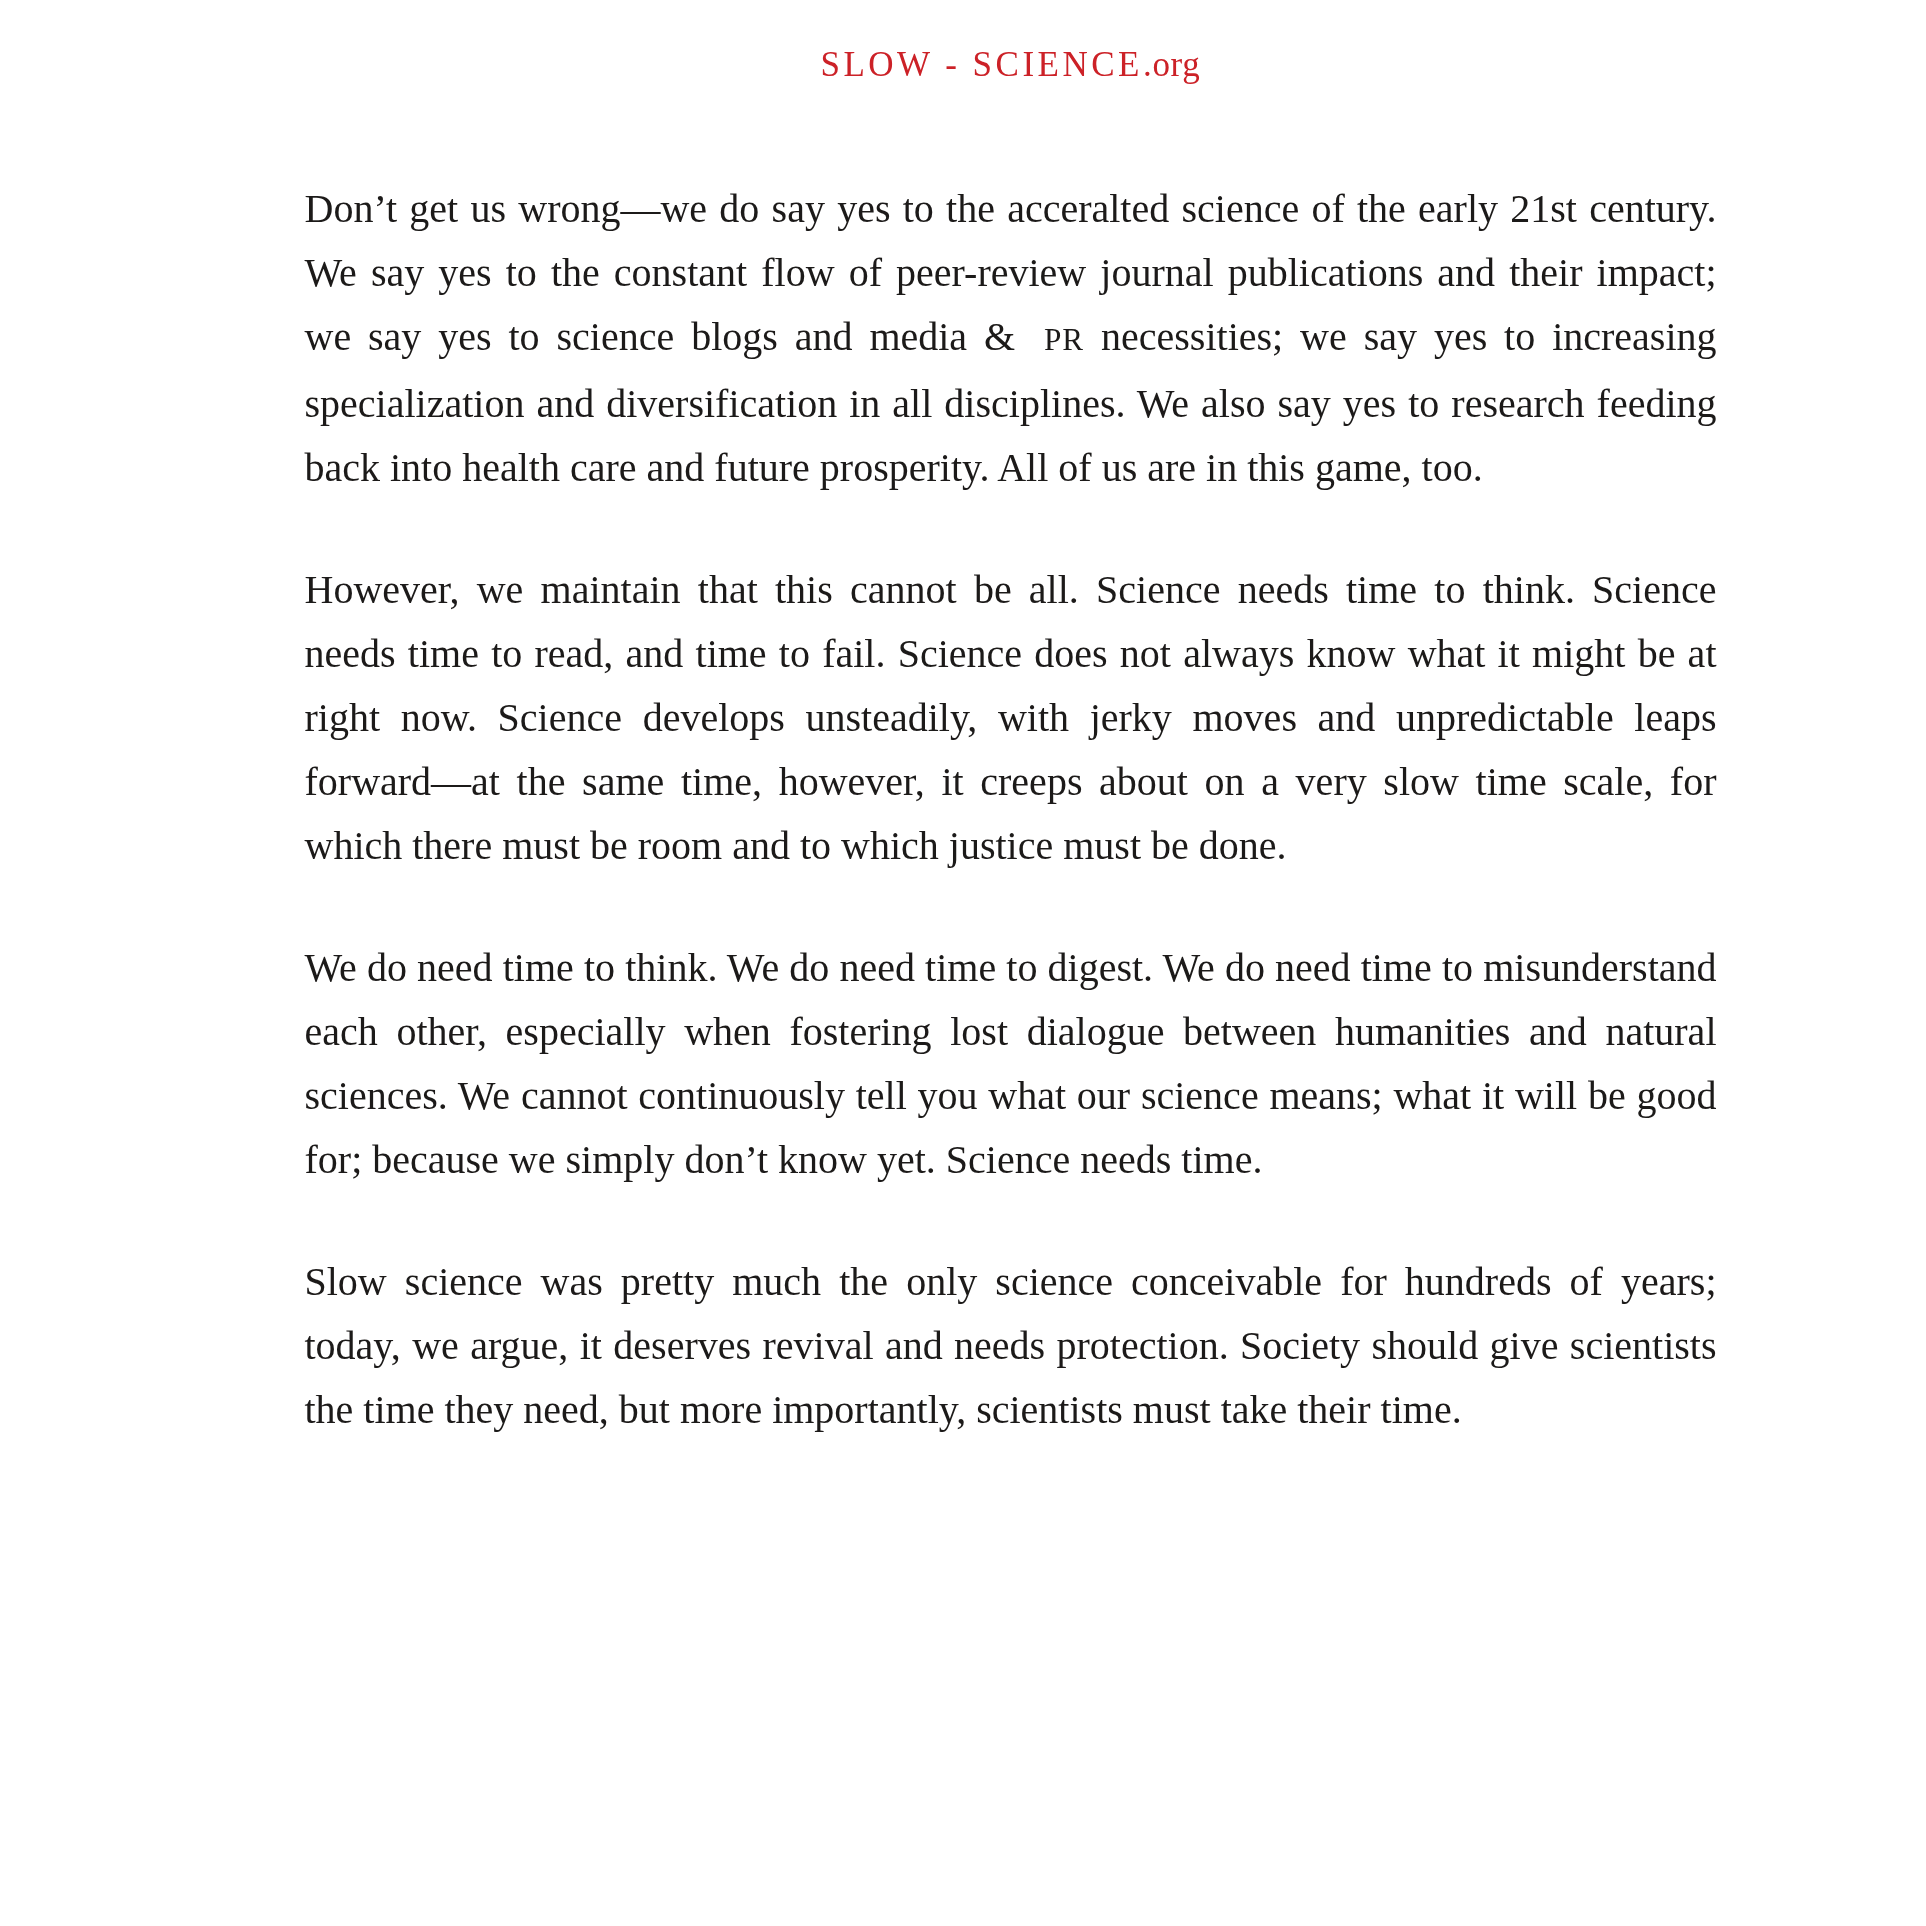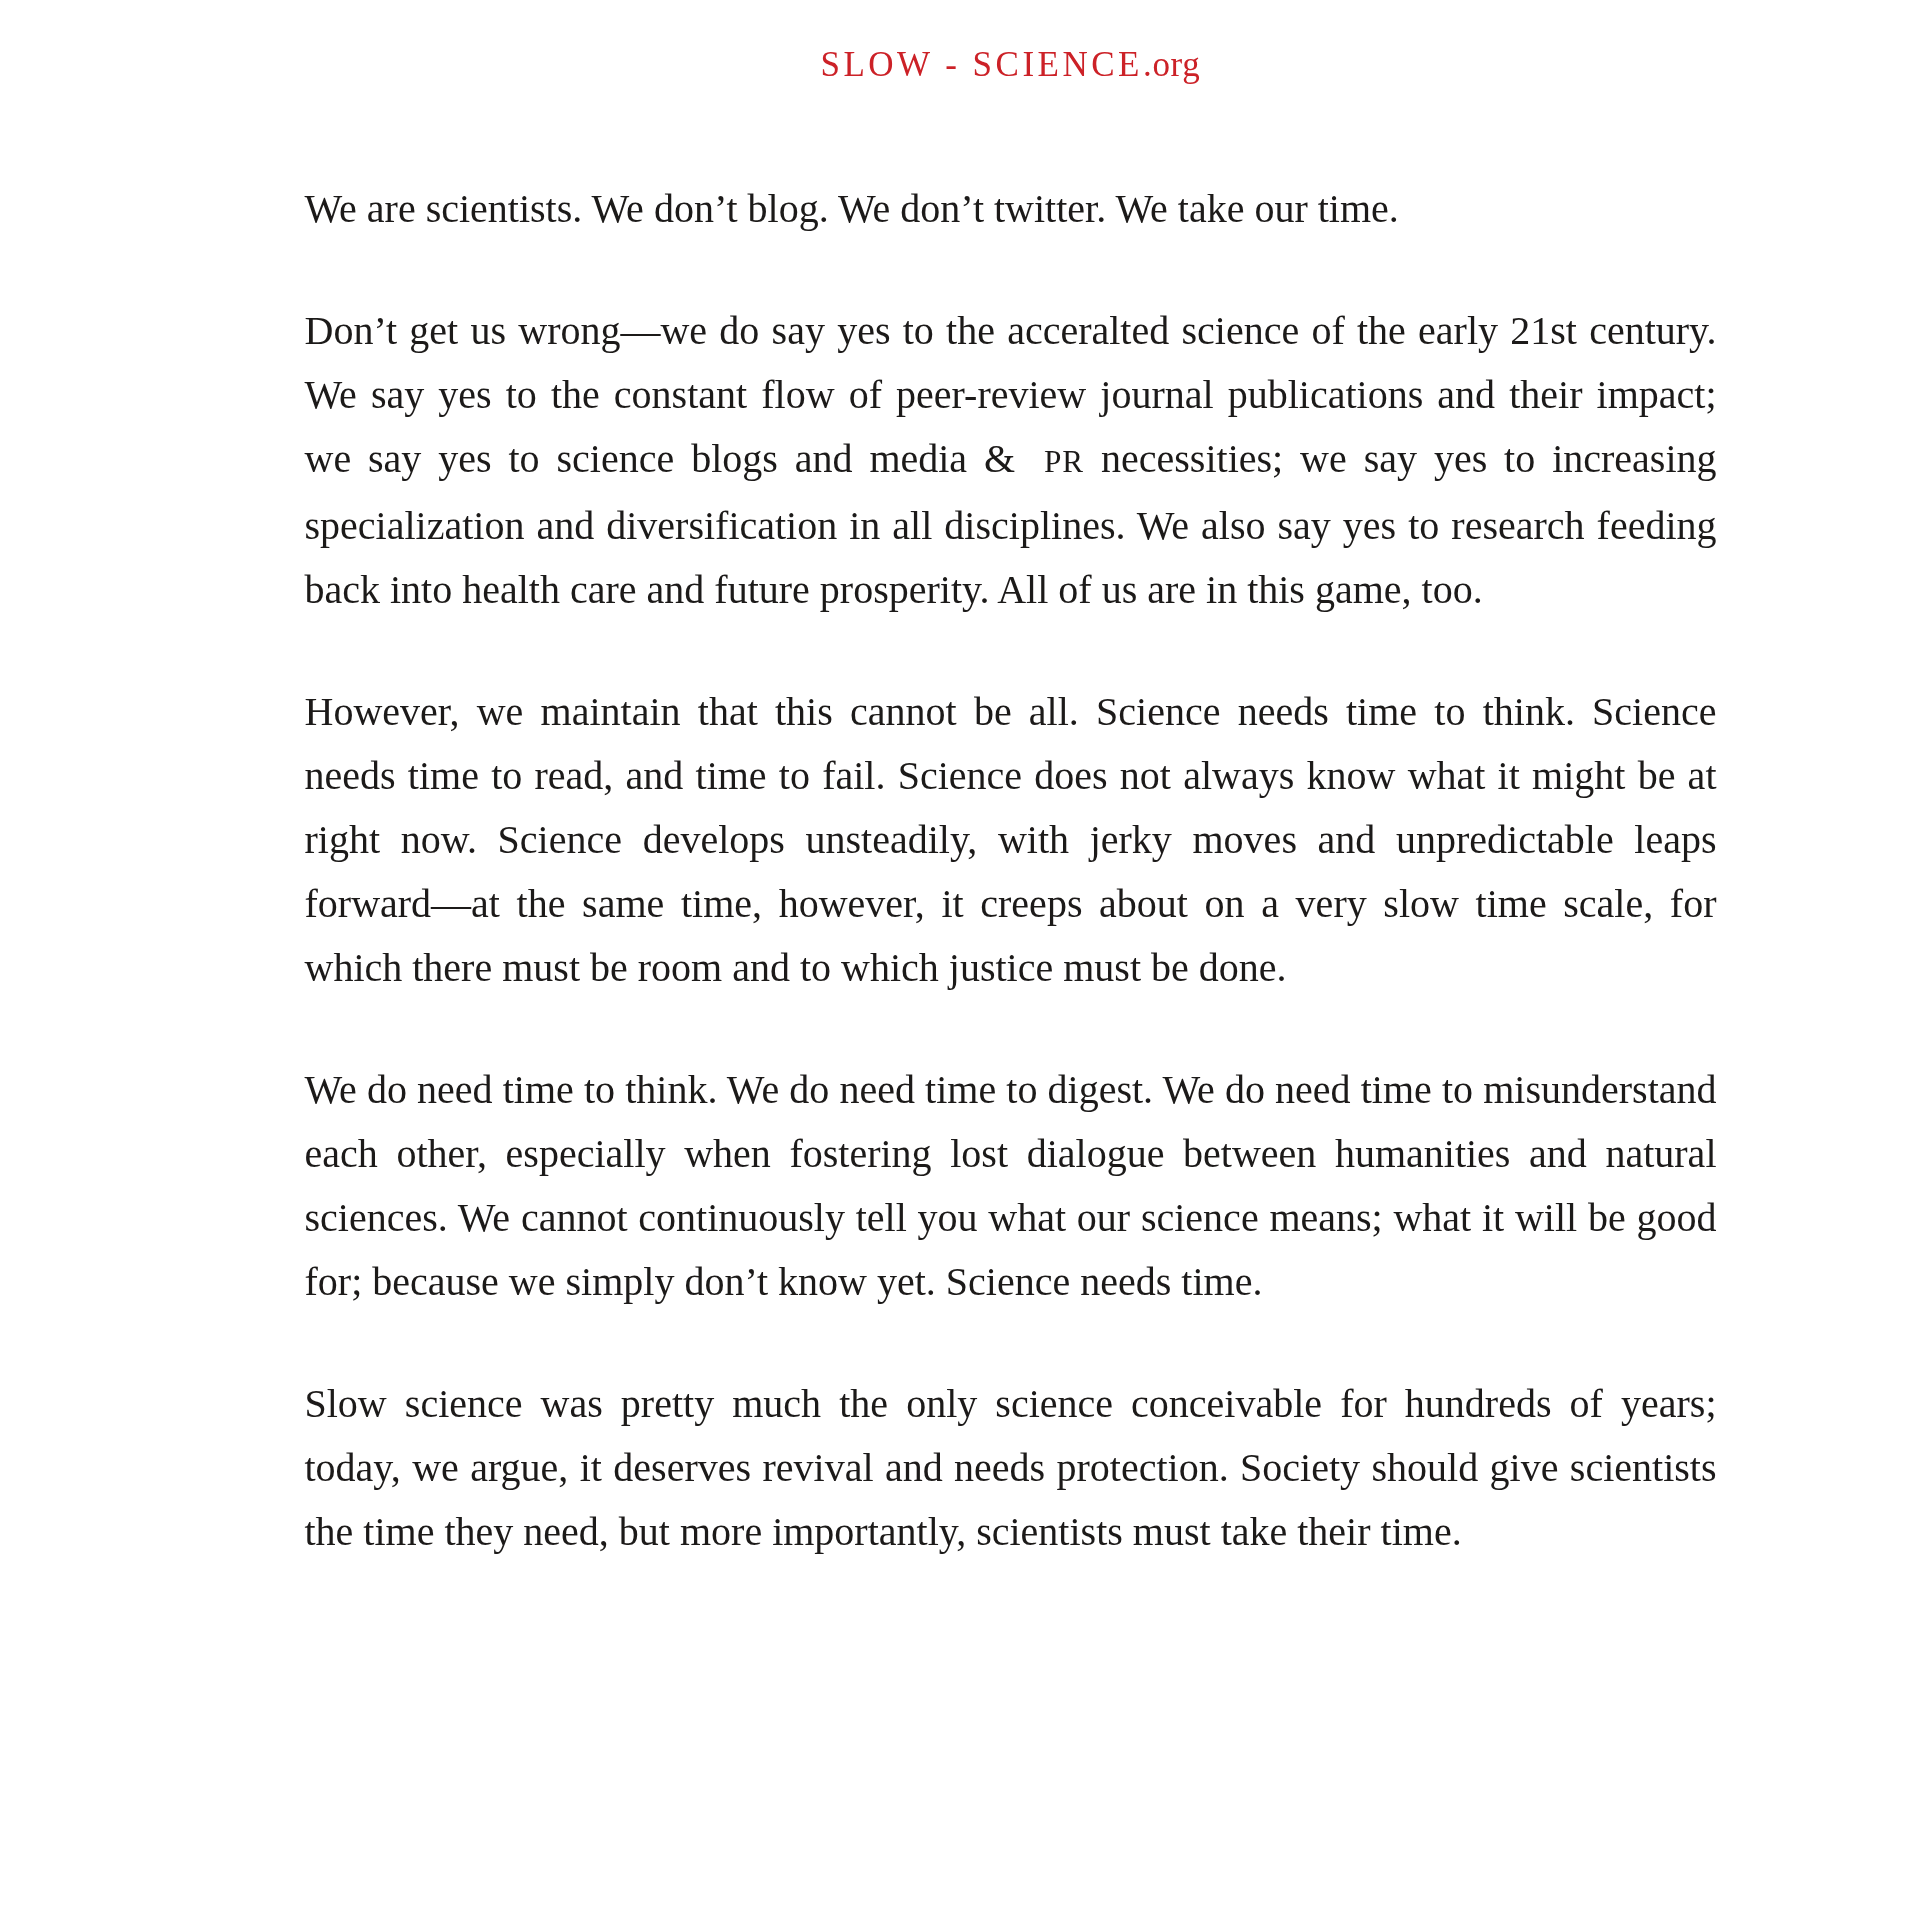--- a/index.html
+++ b/index.html
@@ -47,21 +47,20 @@
 
 <div class="page">
 
   <header>
     <a class="logo"><span>SLOW - SCIENCE</span><span class="suffix">.org</span></a>
   </header>
 
   <main>
 
     <section id="body">
-        <p><span>We are scientists. We don’t blog. We don’t twitter. We take our time.</span></p>
         <p><span>Don’t get us wrong—we do say </span><span class="italic">yes</span><span> to the acceralted science of the early 21st century. We say </span><span class="italic">yes</span><span> to the constant flow of peer-review journal publications and their impact; we say yes to science blogs and media </span><span class="italic">&amp;</span><span> </span><span class="smallcaps">PR</span><span> necessities; we say yes to increasing specialization and diversification in all disciplines. We also say yes to research feeding back into health care and future prosperity. All of us are in this game, too.</span></p>
         <p><span>However, we maintain that this cannot be all. Science needs time to think. Science needs time to read, and time to fail. Science does not always know what it might be at right now. Science develops unsteadily, with jerky moves and unpredictable leaps forward—at the same time, however, it creeps about on a very slow time scale, for which there must be room and to which justice must be done.</span></p>
         <p><span>We do need time to think. We do need time to digest. We do need time to misunderstand each other, especially when fostering lost dialogue between humanities and natural sciences. We cannot continuously tell you what our science means; what it will be good for; because we simply don’t know yet. Science needs time.</span></p>
         <p><span>Slow science was pretty much the only science conceivable for hundreds of years; today, we argue, it deserves revival and needs protection. Society should give scientists the time they need, but more importantly, scientists must take their time.</span></p>
       </section>
 
   </main>
 
 </div>
 

